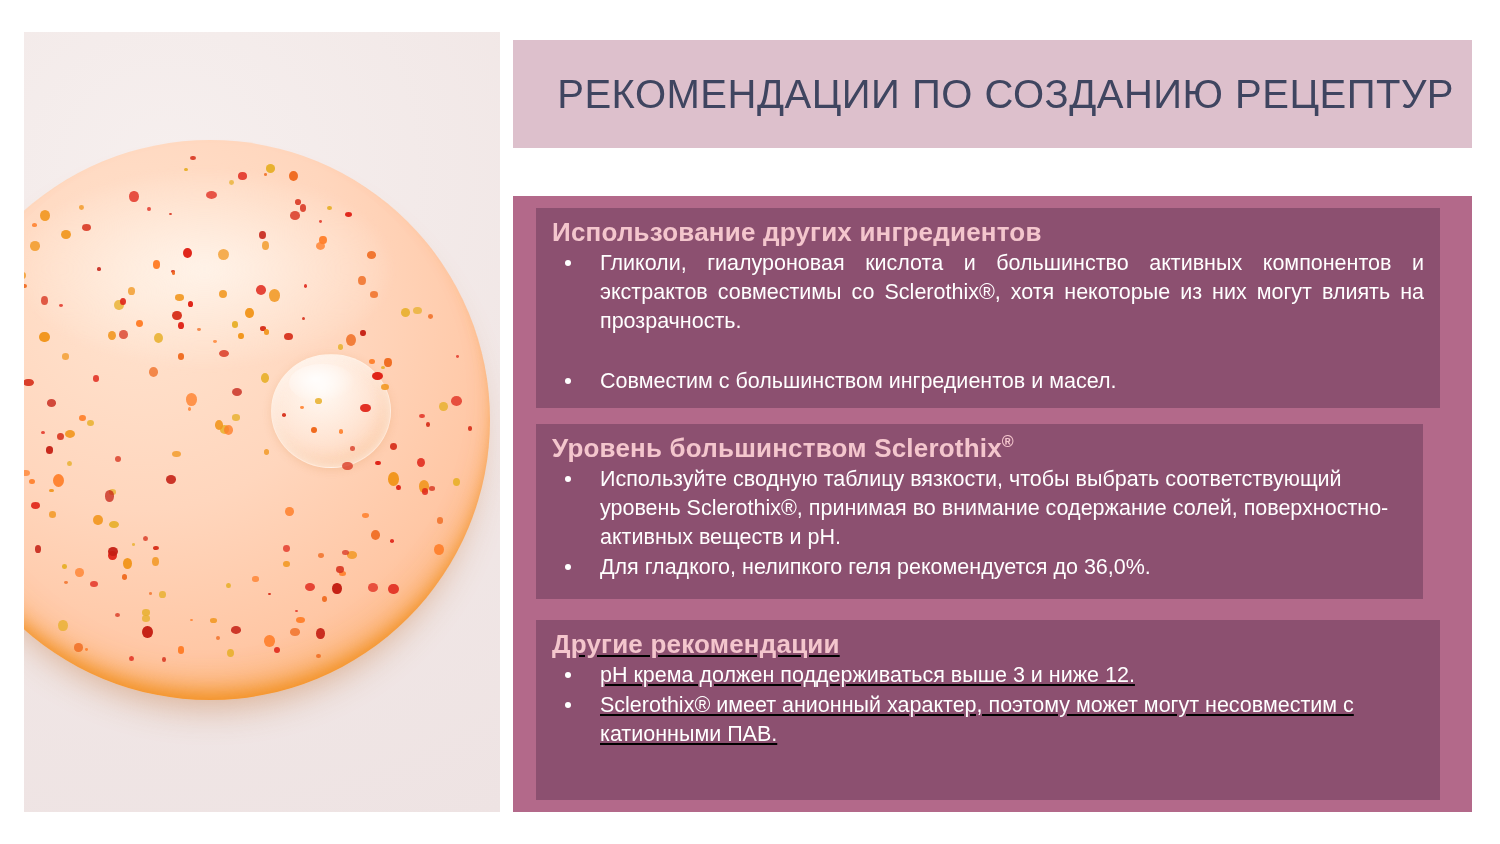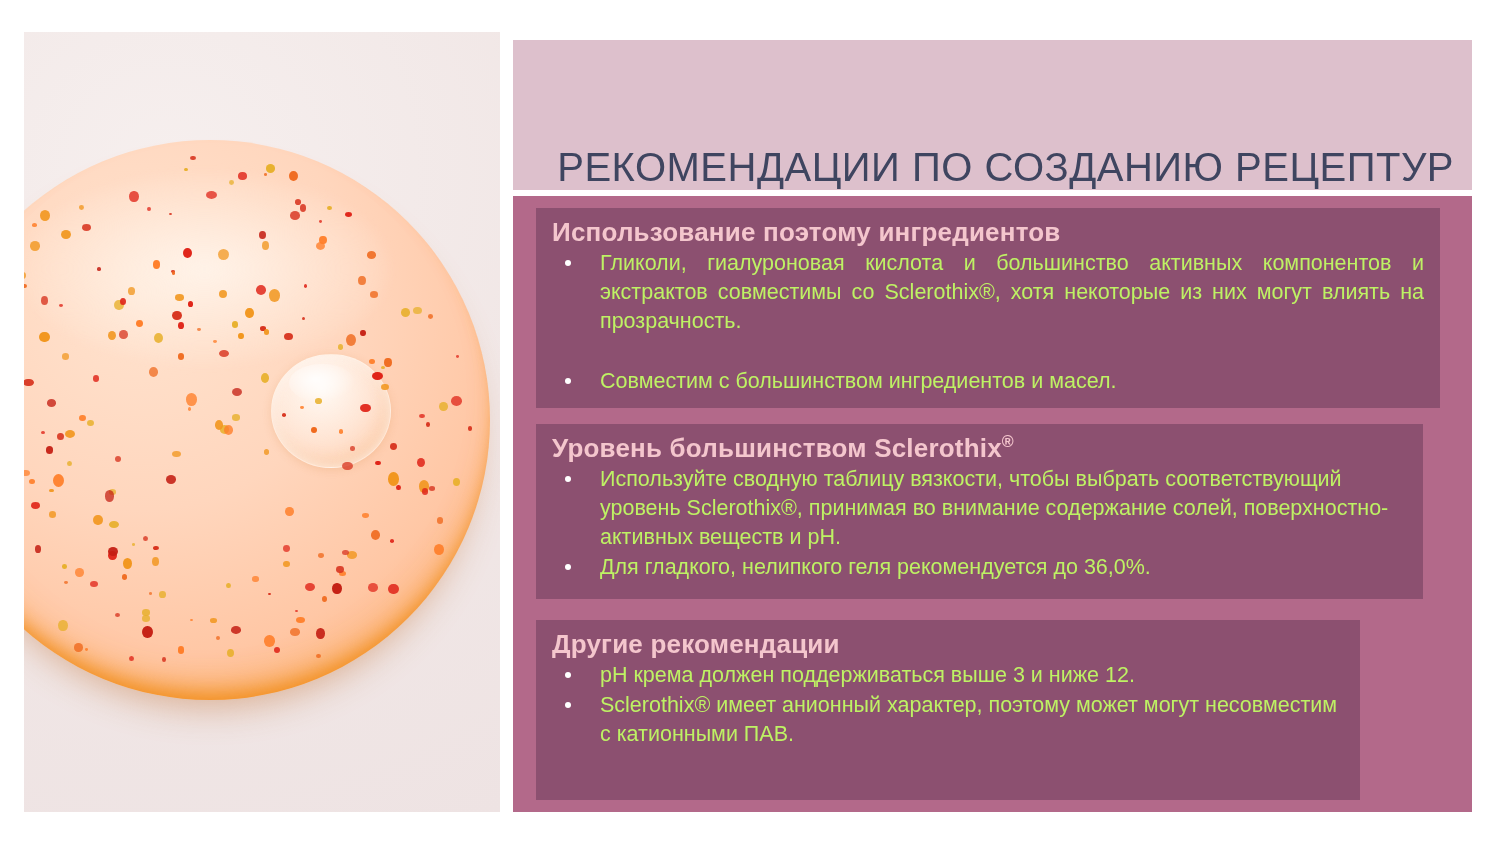--- a/index.html
+++ b/index.html
@@ -96,24 +96,24 @@
     position: absolute;
     border-radius: 50%;
   }
 
   
   .title-banner {
     position: absolute;
     left: 513px;
     top: 40px;
     width: 959px;
-    height: 150px;
+    height: 108px;
     background: #ddc0cc;
     display: flex;
-    align-items: flex-end;
+    align-items: center;
     justify-content: flex-end;
   }
   .title-text {
     color: #3f4560;
     font-size: 40px;
     letter-spacing: 0.5px;
     font-weight: 400;
     padding-right: 18px;
     white-space: nowrap;
     font-family: "Liberation Sans", sans-serif;
@@ -130,21 +130,21 @@
 
   .block {
     position: absolute;
     left: 23px;
     background: #8c5070;
     box-sizing: border-box;
     padding: 10px 16px 10px 16px;
   }
   .block-1 { top: 12px;  width: 904px; height: 200px; }
   .block-2 { top: 228px; width: 887px; height: 175px; }
-  .block-3 { top: 424px; width: 824px; height: 180px; }
+  .block-3 { top: 424px; width: 904px; height: 180px; text-decoration: underline; }
 
   .block-heading {
     color: #f4c6cd;
     font-size: 26px;
     font-weight: bold;
     line-height: 1.1;
     margin: 0 0 2px 0;
     letter-spacing: 0.2px;
   }
   .block-heading sup {
@@ -153,21 +153,21 @@
     line-height: 0;
   }
 
   ul.bullets {
     list-style: none;
     margin: 0;
     padding: 0;
   }
   ul.bullets > li {
     position: relative;
-    color: #bef264;
+    color: #ffffff;
     font-size: 21.5px;
     line-height: 1.36;
     padding-left: 48px;
     margin: 0 0 1px 0;
   }
   ul.bullets > li .dot {
     position: absolute;
     left: 13px;
     top: 11px;
     width: 6px;
@@ -392,21 +392,21 @@
   </div>
 
   <div class="title-banner">
     <div class="title-text">РЕКОМЕНДАЦИИ ПО СОЗДАНИЮ РЕЦЕПТУР</div>
   </div>
 
   <div class="content-panel">
 
     <div class="block block-1 b1">
       <div class="block-heading">
-        <span>Использование поэтому ингредиентов</span><sup></sup>
+        <span>Использование других ингредиентов</span><sup></sup>
       </div>
       <ul class="bullets">
         <li class="j1">
           <span class="dot"></span>
           <span>Гликоли, гиалуроновая кислота и большинство активных компонентов и экстрактов совместимы со Sclerothix®, хотя некоторые из них могут влиять на прозрачность.</span>
         </li>
         <li>
           <span class="dot"></span>
           <span>Совместим с большинством ингредиентов и масел.</span>
         </li>

